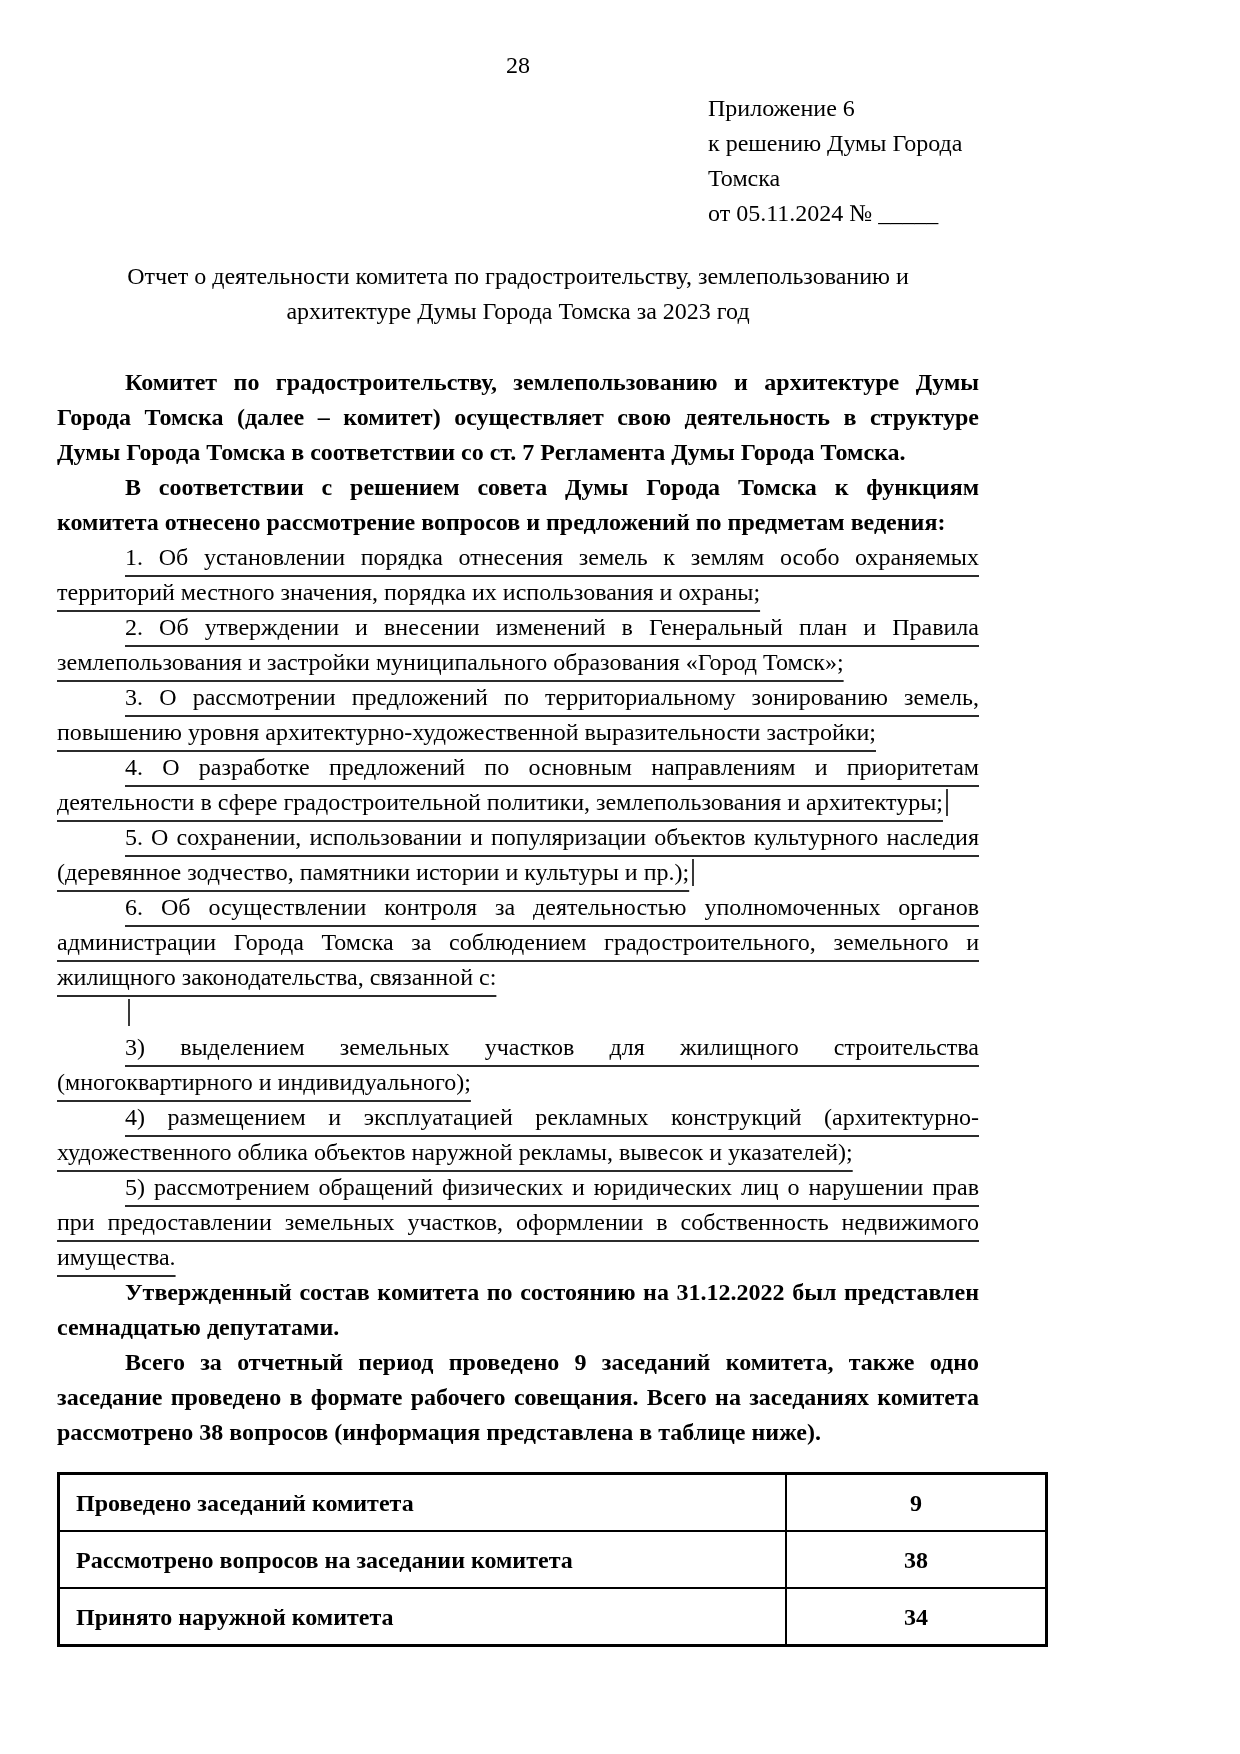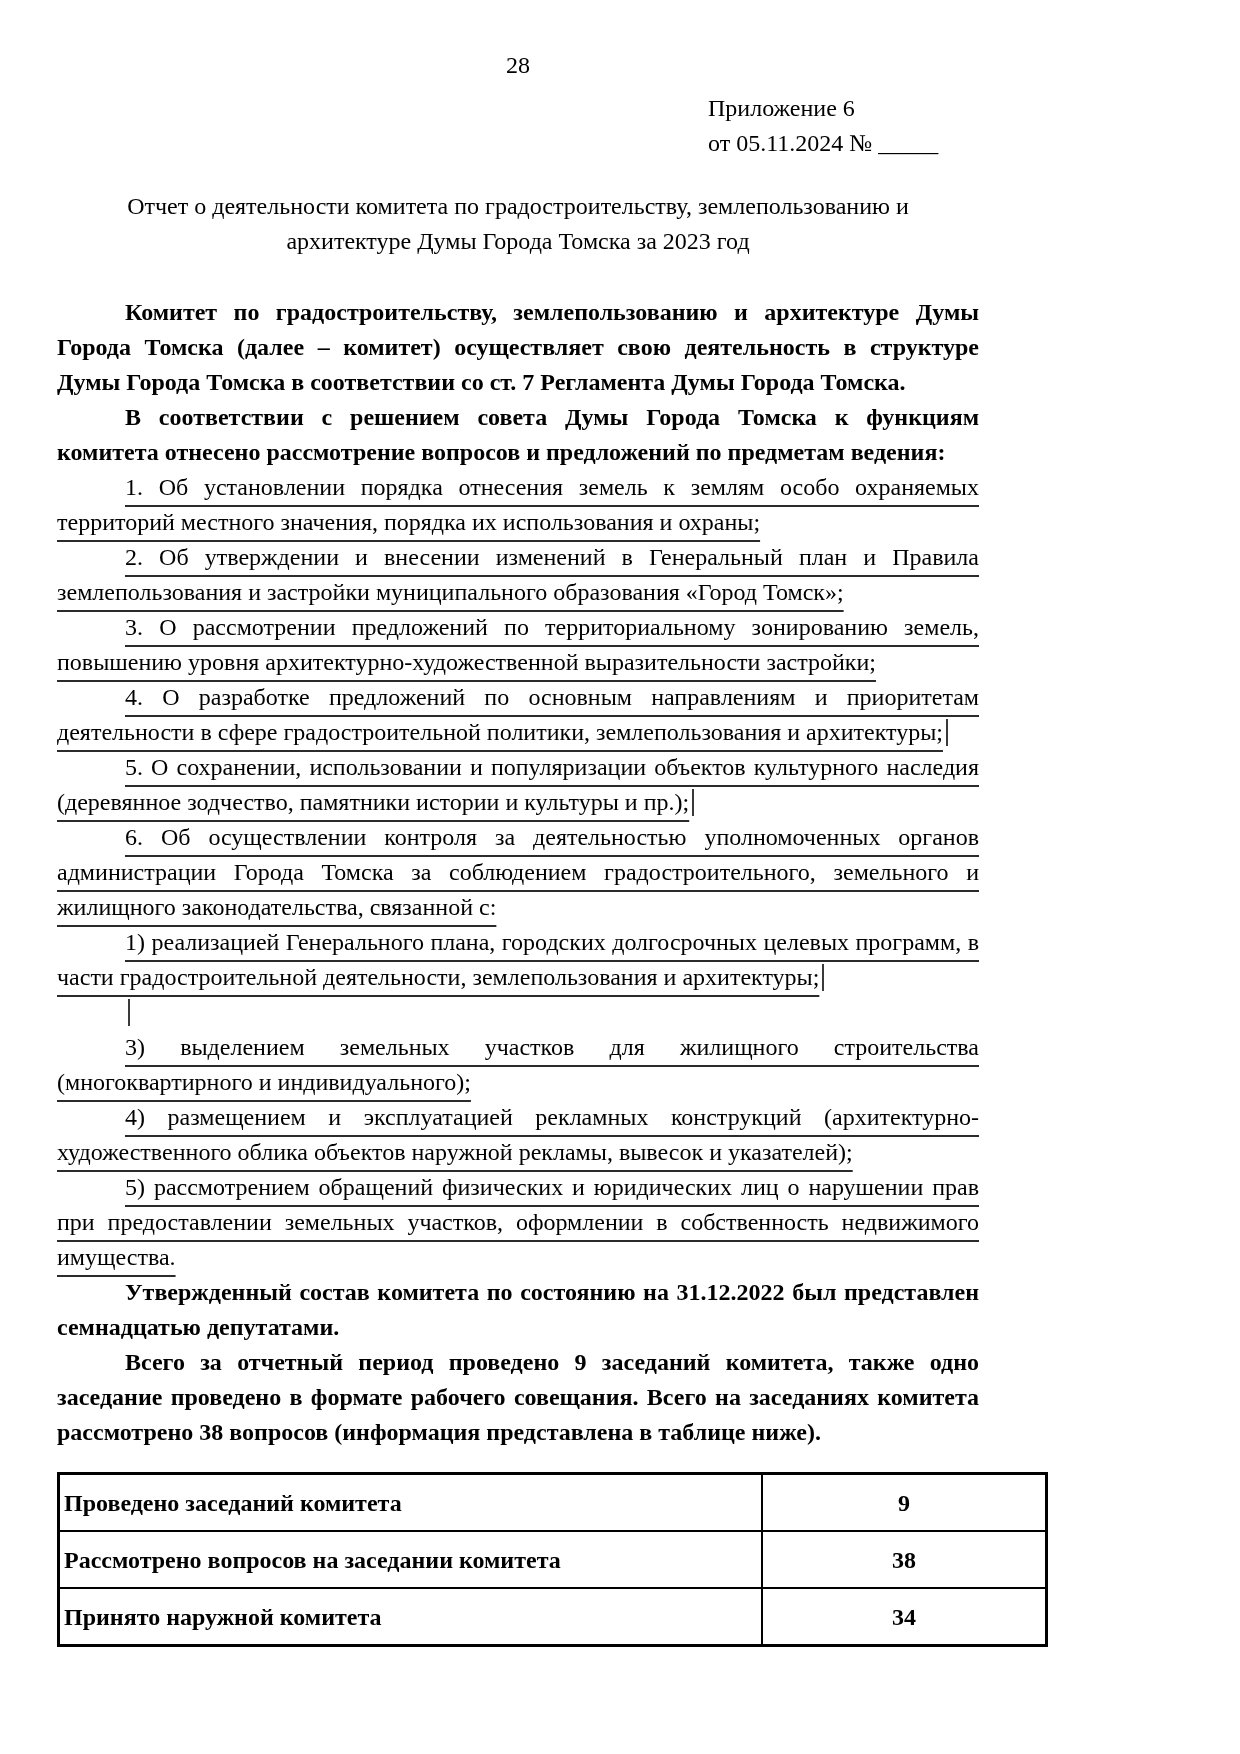--- a/index.html
+++ b/index.html
@@ -62,52 +62,52 @@
   }
   .stat-table td {
     border: 2px solid #000;
     height: 53px;
     font-weight: bold;
     vertical-align: middle;
     line-height: 30px;
   }
   .stat-table td.label {
     width: 693px;
-    padding: 0 4px;
+    padding: 0 16px;
     border-radius: 9px;
   }
   .stat-table td.value {
     text-align: center;
   }
 </style>
 </head>
 <body>
 
 <div class="page">
 
   <div class="page-number">28</div>
 
   <div class="appendix">
     <div>Приложение 6</div>
+    <div>к решению Думы Города Томска</div>
     <div>от 05.11.2024 № _____</div>
   </div>
 
   <div class="doc-title">Отчет о деятельности комитета по градостроительству, землепользованию и архитектуре Думы Города Томска за 2023 год</div>
 
   <p class="para b">Комитет по градостроительству, землепользованию и архитектуре Думы Города Томска (далее – комитет) осуществляет свою деятельность в структуре Думы Города Томска в соответствии со ст. 7 Регламента Думы Города Томска.</p>
   <p class="para b">В соответствии с решением совета Думы Города Томска к функциям комитета отнесено рассмотрение вопросов и предложений по предметам ведения:</p>
 
   <p class="para"><span class="ins">1. Об установлении порядка отнесения земель к землям особо охраняемых территорий местного значения, порядка их использования и охраны;</span></p>
   <p class="para"><span class="ins">2. Об утверждении и внесении изменений в Генеральный план и Правила землепользования и застройки муниципального образования «Город Томск»;</span></p>
   <p class="para"><span class="ins">3. О рассмотрении предложений по территориальному зонированию земель, повышению уровня архитектурно-художественной выразительности застройки;</span></p>
   <p class="para"><span class="ins">4. О разработке предложений по основным направлениям и приоритетам деятельности в сфере градостроительной политики, землепользования и архитектуры;</span><span class="rev-bar"></span></p>
   <p class="para"><span class="ins">5. О сохранении, использовании и популяризации объектов культурного наследия (деревянное зодчество, памятники истории и культуры и пр.);</span><span class="rev-bar"></span></p>
   <p class="para"><span class="ins">6. Об осуществлении контроля за деятельностью уполномоченных органов администрации Города Томска за соблюдением градостроительного, земельного и жилищного законодательства, связанной с:</span></p>
 
-  <p class="para"><span class="ins">1) реализацией Генерального плана, городских долгосрочных целевых программ, в части градостроительной деятельности, землепользования и архитектуры;</span><span class="rev-bar"></span></p>
   <p class="para"><span class="rev-bar"></span></p>
   <p class="para"><span class="ins">3) выделением земельных участков для жилищного строительства (многоквартирного и индивидуального);</span></p>
   <p class="para"><span class="ins">4) размещением и эксплуатацией рекламных конструкций (архитектурно-художественного облика объектов наружной рекламы, вывесок и указателей);</span></p>
   <p class="para"><span class="ins">5) рассмотрением обращений физических и юридических лиц о нарушении прав при предоставлении земельных участков, оформлении в собственность недвижимого имущества.</span></p>
 
   <p class="para b">Утвержденный состав комитета по состоянию на 31.12.2022 был представлен семнадцатью депутатами.</p>
   <p class="para b">Всего за отчетный период проведено 9 заседаний комитета, также одно заседание проведено в формате рабочего совещания. Всего на заседаниях комитета рассмотрено 38 вопросов (информация представлена в таблице ниже).</p>
 
   <table class="stat-table">
     <tbody>

